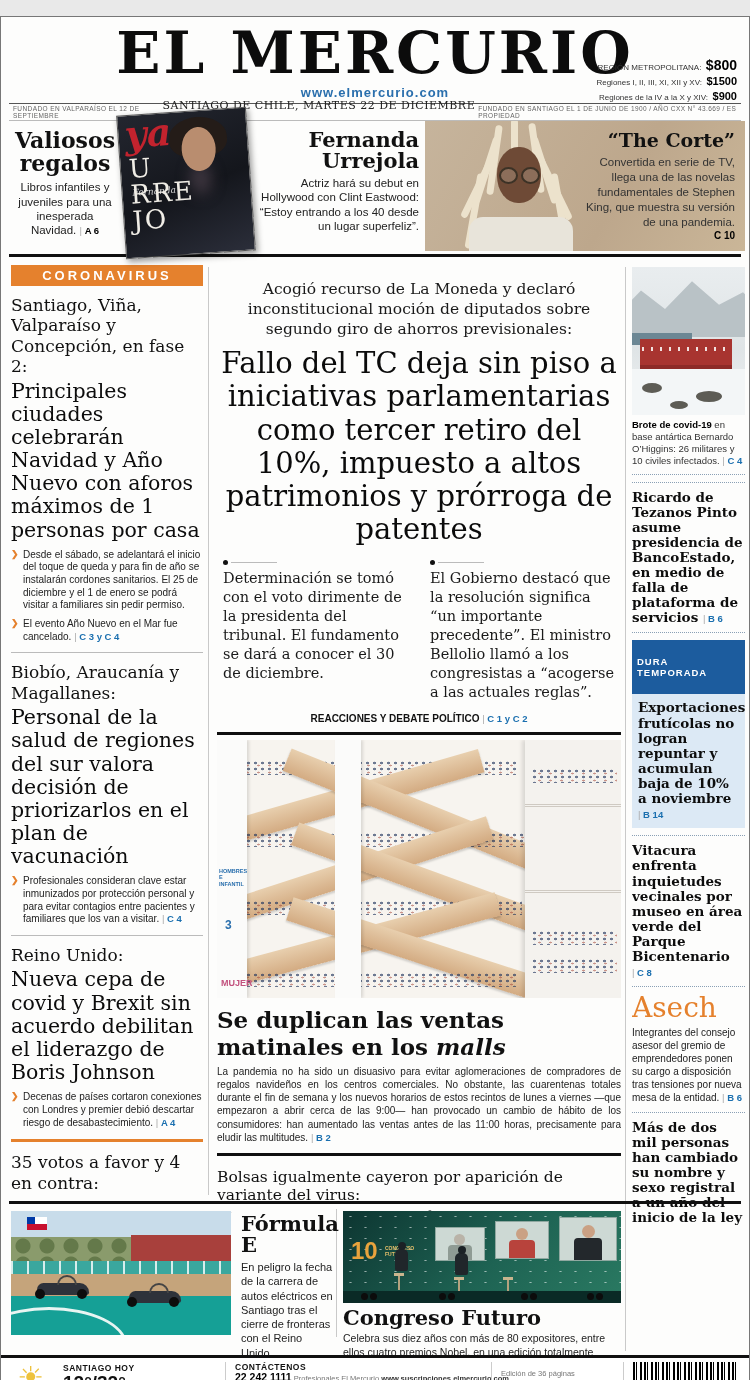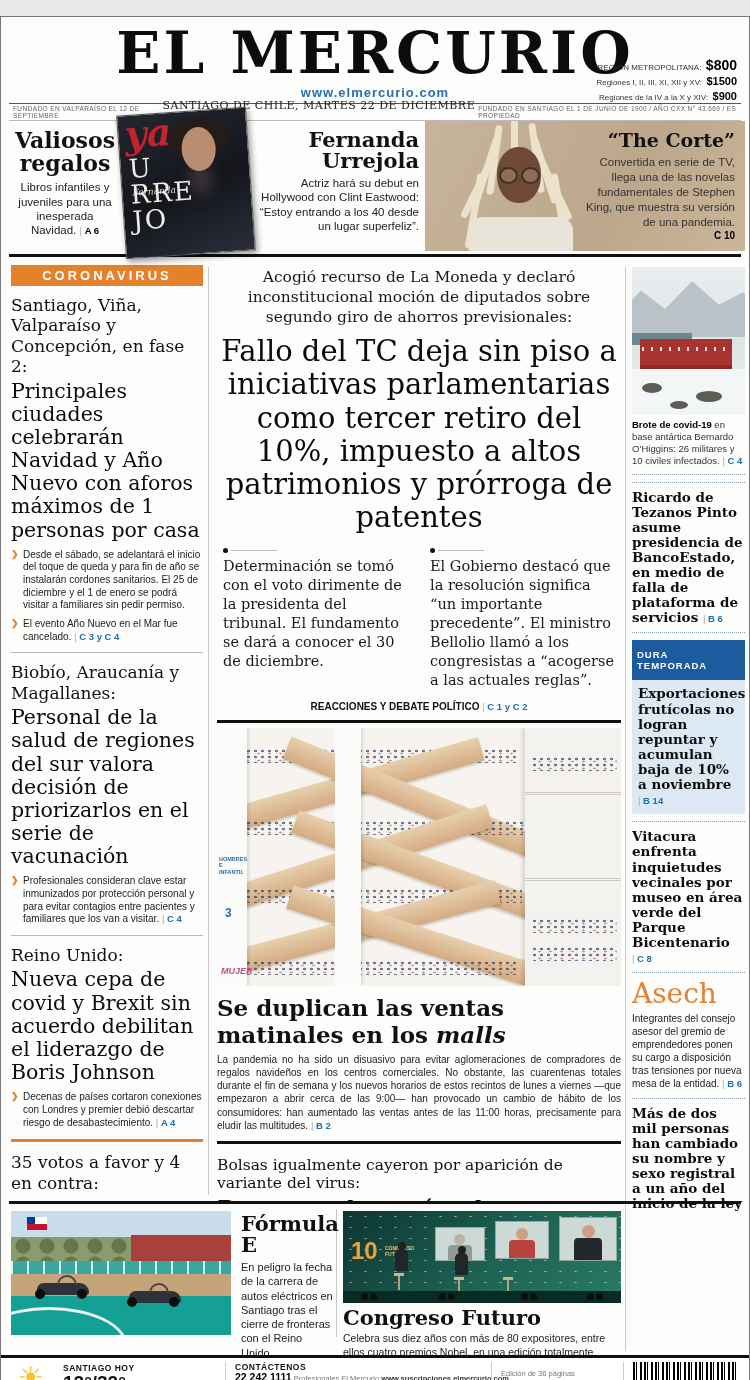--- a/index.html
+++ b/index.html
@@ -58,21 +58,21 @@
   
   .leftcol{position:absolute;left:10px;top:248px;width:192px;height:932px;overflow:hidden;}
   .coro-banner{background:#e5812d;color:#fff;font-family:"Liberation Sans",sans-serif;
     font-weight:bold;font-size:13px;letter-spacing:3px;text-align:center;padding:3px 0;}
   .lk{font-size:17px;line-height:1.2;margin-top:9px;color:#111;}
   .lh{font-size:20.5px;line-height:1.13;margin:3px 0 7px;color:#0c0c0c;}
   .lb{position:relative;font-family:"Liberation Sans",sans-serif;font-size:10px;line-height:1.27;
     color:#222;padding-left:12px;margin-bottom:6px;}
   .lb::before{content:"❯";position:absolute;left:0;top:0;color:#e5812d;font-weight:bold;font-size:9px;}
   
-  .centercol{position:absolute;left:216px;top:250px;width:404px;height:934px;overflow:hidden;}
+  .centercol{position:absolute;left:216px;top:262px;width:404px;height:934px;overflow:hidden;}
   .lead-kicker{text-align:center;font-size:15.5px;line-height:1.3;color:#1a1a1a;}
   .lead-head{text-align:center;font-size:29px;line-height:1.14;margin-top:8px;color:#0b0b0b;}
   .decks{display:flex;gap:22px;margin:14px 6px 0;}
   .deck{flex:1;font-size:14.5px;line-height:1.32;color:#1a1a1a;}
   .deckmark{display:flex;align-items:center;gap:3px;margin-bottom:4px;}
   .deckmark .d{width:5px;height:5px;border-radius:50%;background:#111;}
   .deckmark .l{width:46px;height:1px;background:#bbb;}
   .reac{ text-align:center;font-family:"Liberation Sans",sans-serif;font-weight:bold;font-size:10px;margin:10px 0 8px;}
   .crule{height:3px;background:#101010;margin:2px 0 0;}
   
@@ -80,42 +80,42 @@
   .mbar{position:absolute;height:24px;background:linear-gradient(#e8cfae,#d3ab82);box-shadow:0 2px 2px rgba(0,0,0,.15);}
   .crowd{position:absolute;height:15px;left:0;
     background-image:radial-gradient(rgba(35,55,95,.65) 1.3px,transparent 1.9px),radial-gradient(rgba(165,70,55,.55) 1.2px,transparent 1.8px);
     background-size:7px 6px,11px 7px;background-position:0 0,3px 2px;}
   .pillar{position:absolute;top:0;bottom:0;background:#fbfbfa;box-shadow:2px 0 3px rgba(0,0,0,.12);}
   .mall-right{position:absolute;right:0;top:0;bottom:0;width:96px;background:#f4f2ee;box-shadow:-3px 0 4px rgba(0,0,0,.12);}
   .mfloor{position:absolute;left:0;right:0;height:1px;background:#cfcac2;}
   .msign1{position:absolute;left:2px;top:128px;width:26px;font-family:"Liberation Sans",sans-serif;
     font-size:5.5px;font-weight:bold;color:#2a6fad;line-height:1.2;}
   .mlevel{position:absolute;left:8px;top:178px;font-family:"Liberation Sans",sans-serif;font-size:12px;font-weight:bold;color:#2a6fad;}
-  .msign2{position:absolute;left:4px;bottom:10px;font-style:italic;font-weight:bold;font-size:9px;color:#c2527e;font-family:"Liberation Sans",sans-serif;}
+  .msign2{position:absolute;left:4px;bottom:10px;font-weight:bold;font-size:9px;color:#c2527e;font-family:"Liberation Sans",sans-serif;}
   .mall-head{font-size:23px;font-weight:bold;margin-top:8px;}
   .mall-cap{font-family:"Liberation Sans",sans-serif;font-size:10px;line-height:1.33;color:#222;text-align:justify;margin-top:5px;}
   .stim-kicker{font-size:15.5px;margin-top:12px;}
   .stim-head{font-size:27.5px;line-height:1.15;margin-top:4px;color:#0b0b0b;}
   
   .rightcol{position:absolute;left:631px;top:250px;width:113px;height:1084px;overflow:hidden;}
   .ant{position:relative;height:148px;background:linear-gradient(#e9edef 0%,#dfe4e6 55%,#eef1f2 100%);overflow:hidden;}
   .ant-mtn{position:absolute;left:-18px;top:8px;width:150px;height:62px;background:#b9c2c6;
     clip-path:polygon(0 70%,18% 25%,34% 55%,52% 10%,70% 48%,86% 28%,100% 60%,100% 100%,0 100%);}
   .ant-sea{position:absolute;left:0;top:66px;width:60px;height:12px;background:#6c8794;}
   .ant-bldg{position:absolute;left:8px;top:72px;width:92px;height:30px;background:#a83430;
     box-shadow:inset 0 -4px 0 #8d2a27;}
   .ant-win{position:absolute;left:10px;top:80px;width:88px;height:4px;
     background:repeating-linear-gradient(90deg,rgba(255,255,255,.85) 0 2px,transparent 2px 9px);}
   .ant-snow{position:absolute;left:0;top:102px;right:0;bottom:0;background:#f3f6f7;}
   .ant-rock{position:absolute;background:#5d5c55;border-radius:50%;}
   .rcap{font-family:"Liberation Sans",sans-serif;font-size:9.5px;line-height:1.25;color:#333;margin-top:4px;}
   .rcap b{color:#000;}
   .r-item{font-size:13.5px;font-weight:bold;line-height:1.12;color:#0d0d0d;}
   .dura-banner{background:#1c5c9e;color:#fff;font-family:"Liberation Sans",sans-serif;
-    font-weight:bold;font-size:9.5px;letter-spacing:1px;padding:9px 5px;}
+    font-weight:bold;font-size:9.5px;letter-spacing:1px;padding:16px 5px;}
   .dura-box{background:#dce9f5;padding:6px 6px 7px;}
   .asech-t{font-size:28px;color:#e5812d;line-height:1;}
   .asech-b{font-family:"Liberation Sans",sans-serif;font-size:10px;line-height:1.3;color:#222;margin-top:4px;}
   
   .fe{position:absolute;left:10px;top:1194px;width:220px;height:124px;overflow:hidden;background:#c8dcea;}
   .fe-trees{position:absolute;left:0;top:26px;width:100%;height:26px;background:#8a9b6c;
     background-image:radial-gradient(circle,#64794a 7px,transparent 8px);background-size:24px 18px;}
   .fe-stand{position:absolute;right:0;top:24px;width:100px;height:26px;background:#a8403c;}
   .fe-fence{position:absolute;left:0;top:50px;width:100%;height:13px;background:#3aa79e;
     background-image:repeating-linear-gradient(90deg,rgba(255,255,255,.8) 0 2px,transparent 2px 16px);}
@@ -245,21 +245,21 @@
     <div>
       <div class="lk">Santiago, Viña, Valparaíso y Concepción, en fase 2:</div>
       <div class="lh">Principales ciudades celebrarán Navidad y Año Nuevo con aforos máximos de 1 personas por casa</div>
       <div class="lb"><span>Desde el sábado, se adelantará el inicio del toque de queda y para fin de año se instalarán cordones sanitarios. El 25 de diciembre y el 1 de enero se podrá visitar a familiares sin pedir permiso.</span></div>
       <div class="lb"><span>El evento Año Nuevo en el Mar fue cancelado.</span> <span class="ref">C 3 y C 4</span></div>
     </div>
     <hr class="gray">
 
     <div>
       <div class="lk">Biobío, Araucanía y Magallanes:</div>
-      <div class="lh">Personal de la salud de regiones del sur valora decisión de priorizarlos en el serie de vacunación</div>
+      <div class="lh">Personal de la salud de regiones del sur valora decisión de priorizarlos en el plan de vacunación</div>
       <div class="lb"><span>Profesionales consideran clave estar inmunizados por protección personal y para evitar contagios entre pacientes y familiares que los van a visitar.</span> <span class="ref">C 4</span></div>
     </div>
     <hr class="gray">
 
     <div>
       <div class="lk">Reino Unido:</div>
       <div class="lh">Nueva cepa de covid y Brexit sin acuerdo debilitan el liderazgo de Boris Johnson</div>
       <div class="lb"><span>Decenas de países cortaron conexiones con Londres y premier debió descartar riesgo de desabastecimiento.</span> <span class="ref">A 4</span></div>
     </div>
     <hr class="orange">

